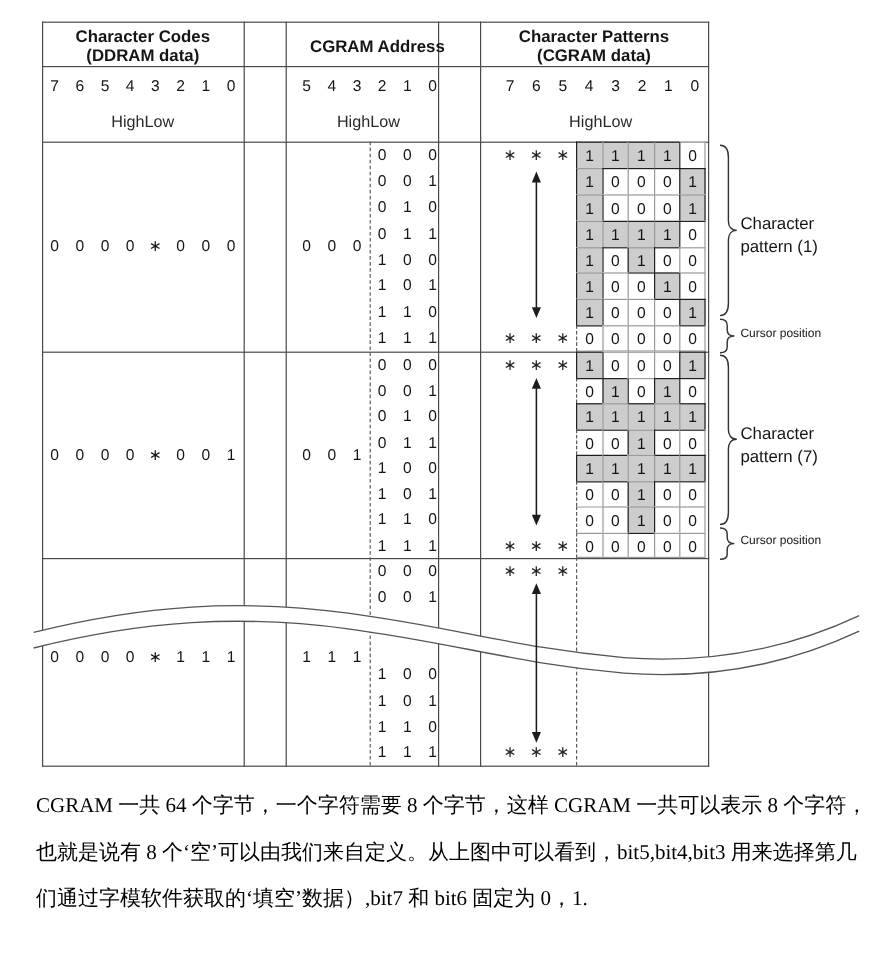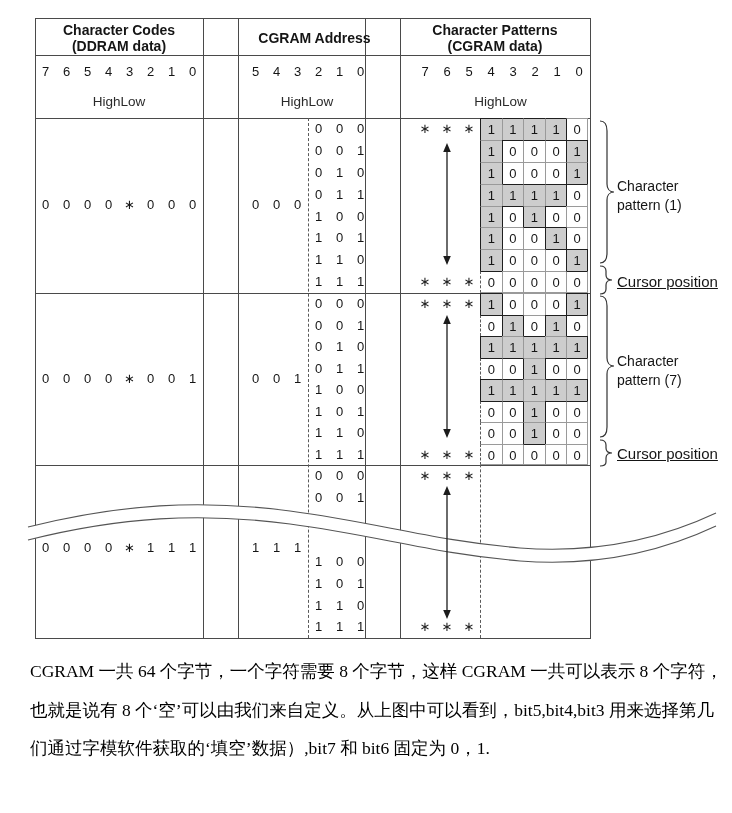--- a/index.html
+++ b/index.html
@@ -21,21 +21,21 @@
   .rh1 .row,.rh1{height:21.875px;line-height:21.875px;}
   .rh2 .row,.rh2{height:21.5px;line-height:21.5px;}
   .rh3 .row,.rh3{height:21.6px;line-height:21.6px;}
   .stars{position:absolute;display:flex;}
   .stars .cell{flex:1;text-align:center;font-size:13px;color:#222;}
   .pgrid{position:absolute;}
   .pcell{position:absolute;box-sizing:border-box;text-align:center;font-size:13px;background:#fff;}
   .pcell.sh{background:var(--shaded,#cdcdcd);}
   .annot{position:absolute;font-size:14px;line-height:19px;color:#151515;}
   .annot .line{height:19px;}
-  .cursorlab{position:absolute;font-size:15px;color:#151515;text-decoration:underline;}
+  .cursorlab{position:absolute;font-size:10px;color:#151515;}
   .overlay{position:absolute;left:0;top:0;pointer-events:none;}
   .footer{position:absolute;left:30px;top:652px;width:678px;
           font-family:"Liberation Serif","DejaVu Serif",serif;font-size:17.5px;color:#000;}
   .footer .line{height:38.6px;line-height:38.6px;text-align:justify;text-align-last:justify;white-space:nowrap;}
   .footer .line:last-child{text-align-last:left;}
 </style>
 </head>
 <body>
 
 <div class="canvas" style="--shaded: #cdcdcd;">

